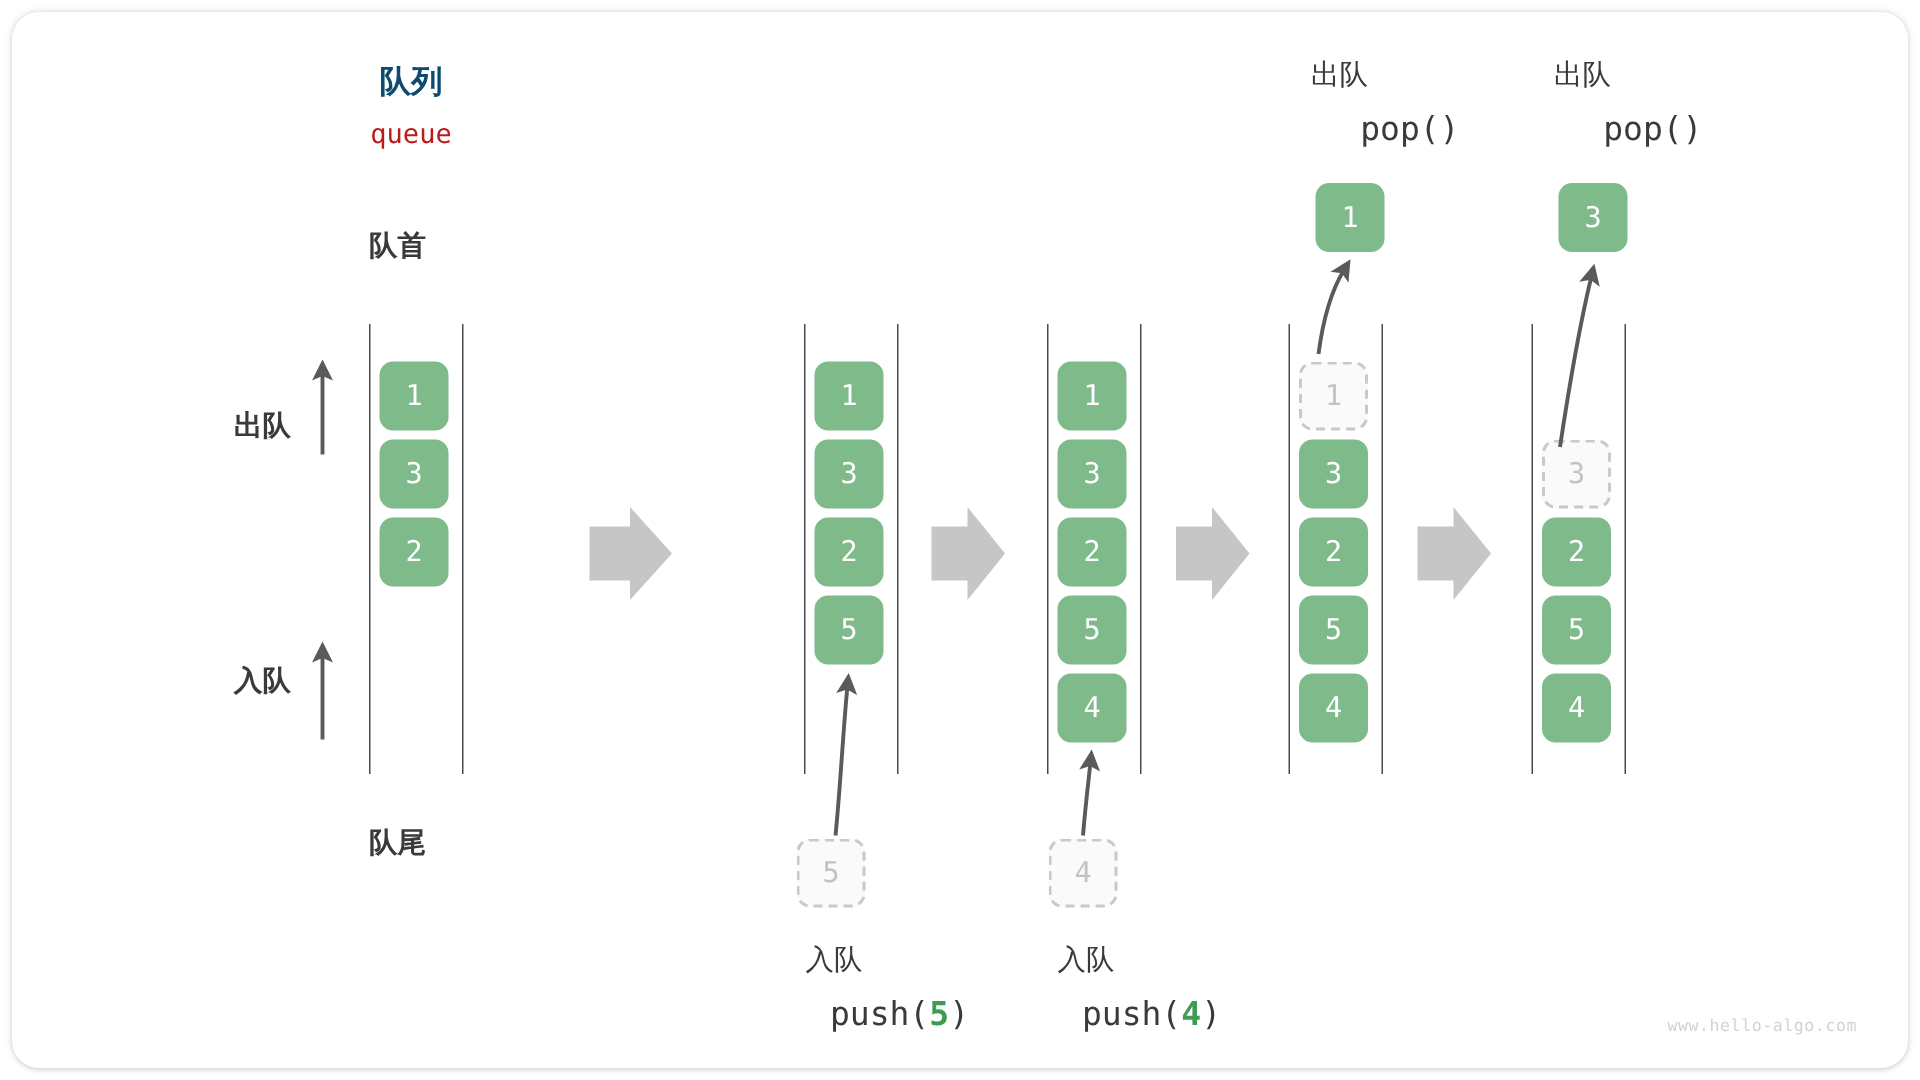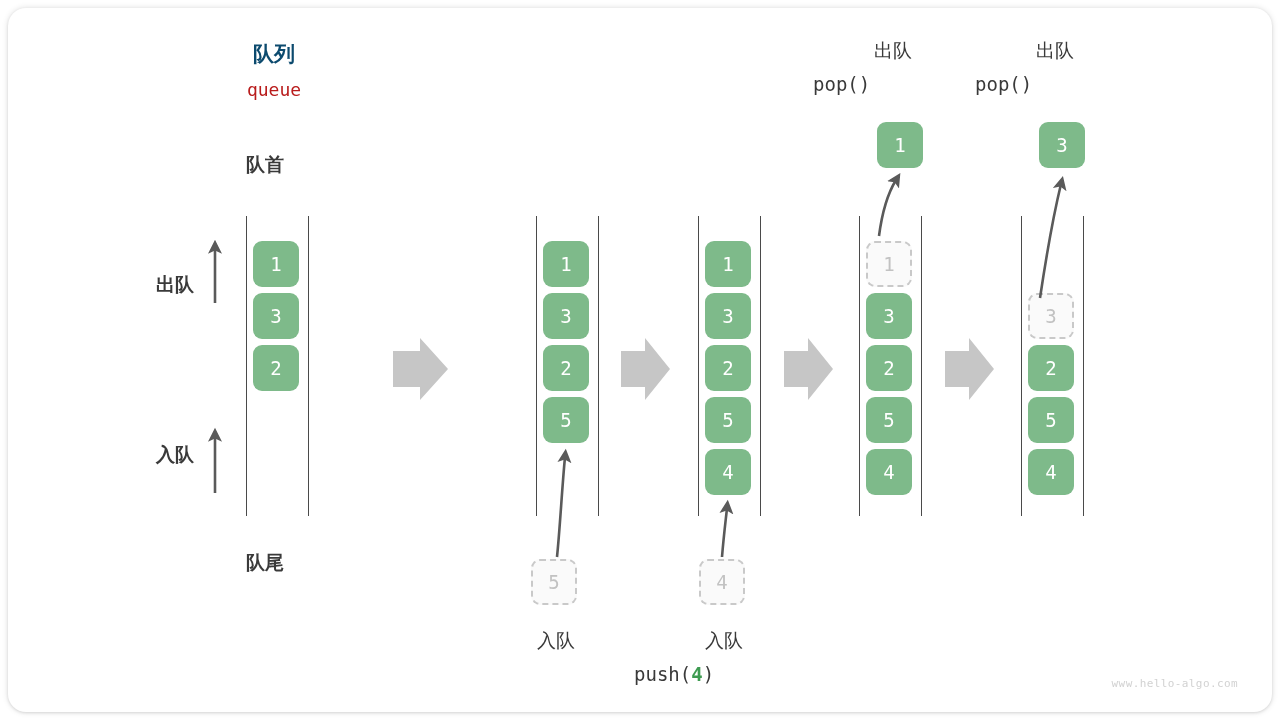--- a/index.html
+++ b/index.html
@@ -79,23 +79,23 @@
     text-align: center;
   }
   .lbl.op-cjk {
     font-family: "DejaVu Sans", "Liberation Sans", sans-serif;
     font-size: 19px;
     color: #3a3a3a;
     text-align: center;
   }
   .lbl.op-mono {
     font-family: "DejaVu Sans Mono", "Liberation Mono", monospace;
-    font-size: 19px;
+    font-size: 22px;
     color: #3a3a3a;
-    text-align: left;
+    text-align: right;
   }
   .arg {
     color: #3E9B51;
     font-weight: bold;
   }
   .watermark {
     position: absolute;
     right: 34px;
     bottom: 22px;
     font-family: "DejaVu Sans Mono", "Liberation Mono", monospace;
@@ -137,20 +137,21 @@
   <div class="rail" style="left:590px; top:208px; height:300px;"></div>
 
   <div class="box" style="left:535px; top:233px;">1</div>
   <div class="box" style="left:535px; top:285px;">3</div>
   <div class="box" style="left:535px; top:337px;">2</div>
   <div class="box" style="left:535px; top:389px;">5</div>
 
   <div class="box ghost" style="left:523px; top:551px;">5</div>
 
   <div class="lbl op-cjk" style="left:458px; top:620px; width:180px;">入队</div>
+  <div class="lbl op-mono" style="left:458px; top:654px; width:180px;"><span>push(</span><span class="arg">5</span><span>)</span></div>
 
   <div class="rail" style="left:690px; top:208px; height:300px;"></div>
   <div class="rail" style="left:752px; top:208px; height:300px;"></div>
 
   <div class="box" style="left:697px; top:233px;">1</div>
   <div class="box" style="left:697px; top:285px;">3</div>
   <div class="box" style="left:697px; top:337px;">2</div>
   <div class="box" style="left:697px; top:389px;">5</div>
   <div class="box" style="left:697px; top:441px;">4</div>
 

